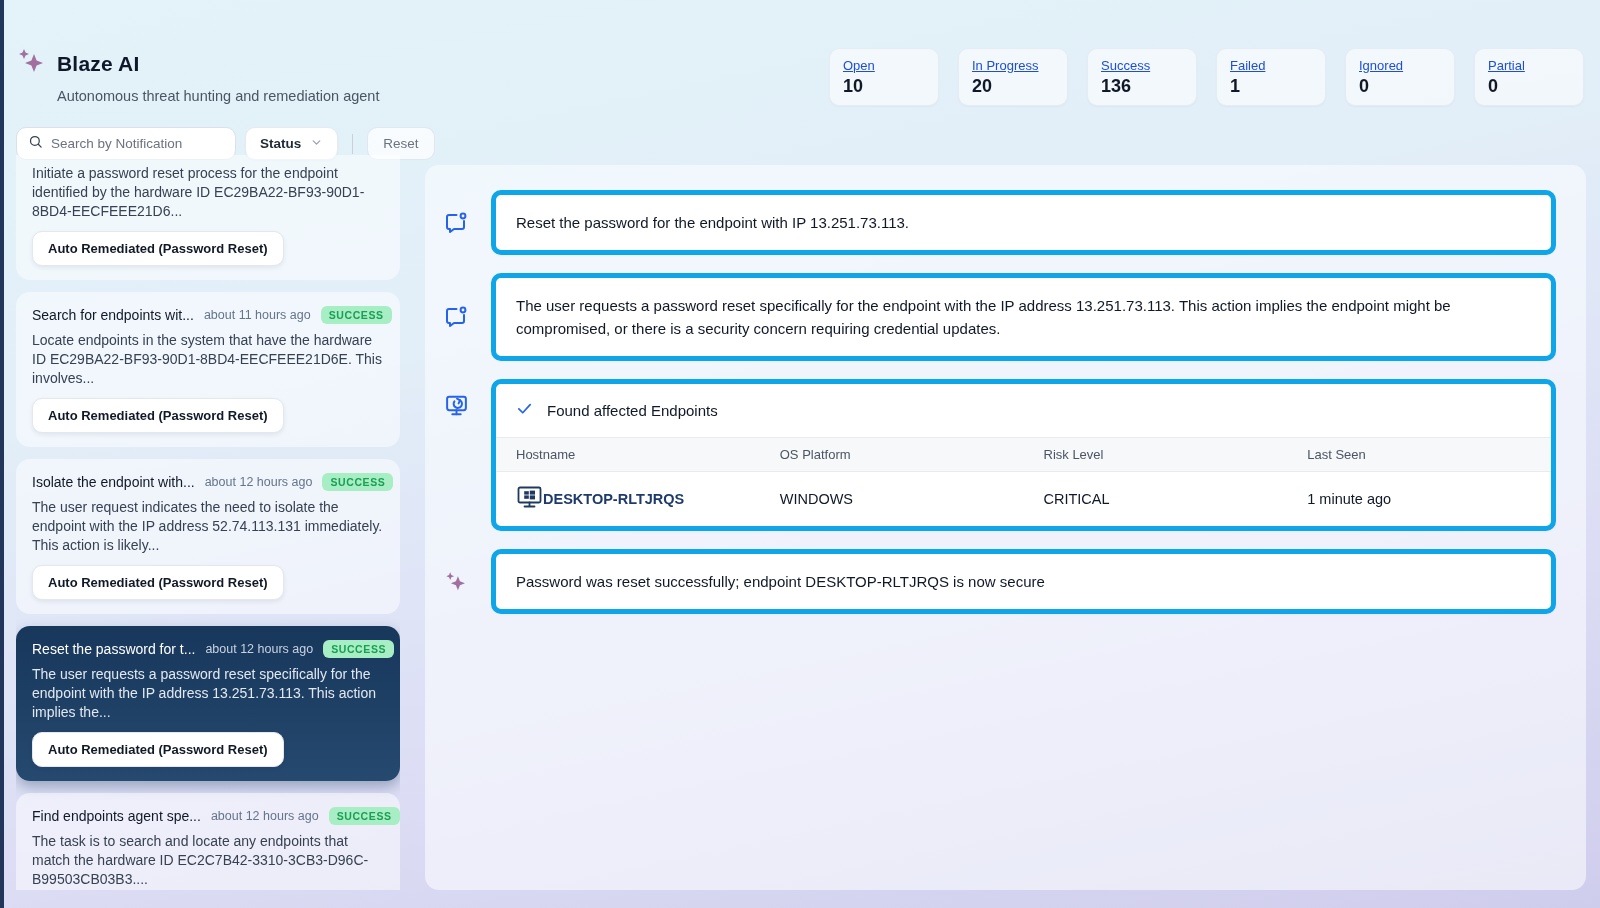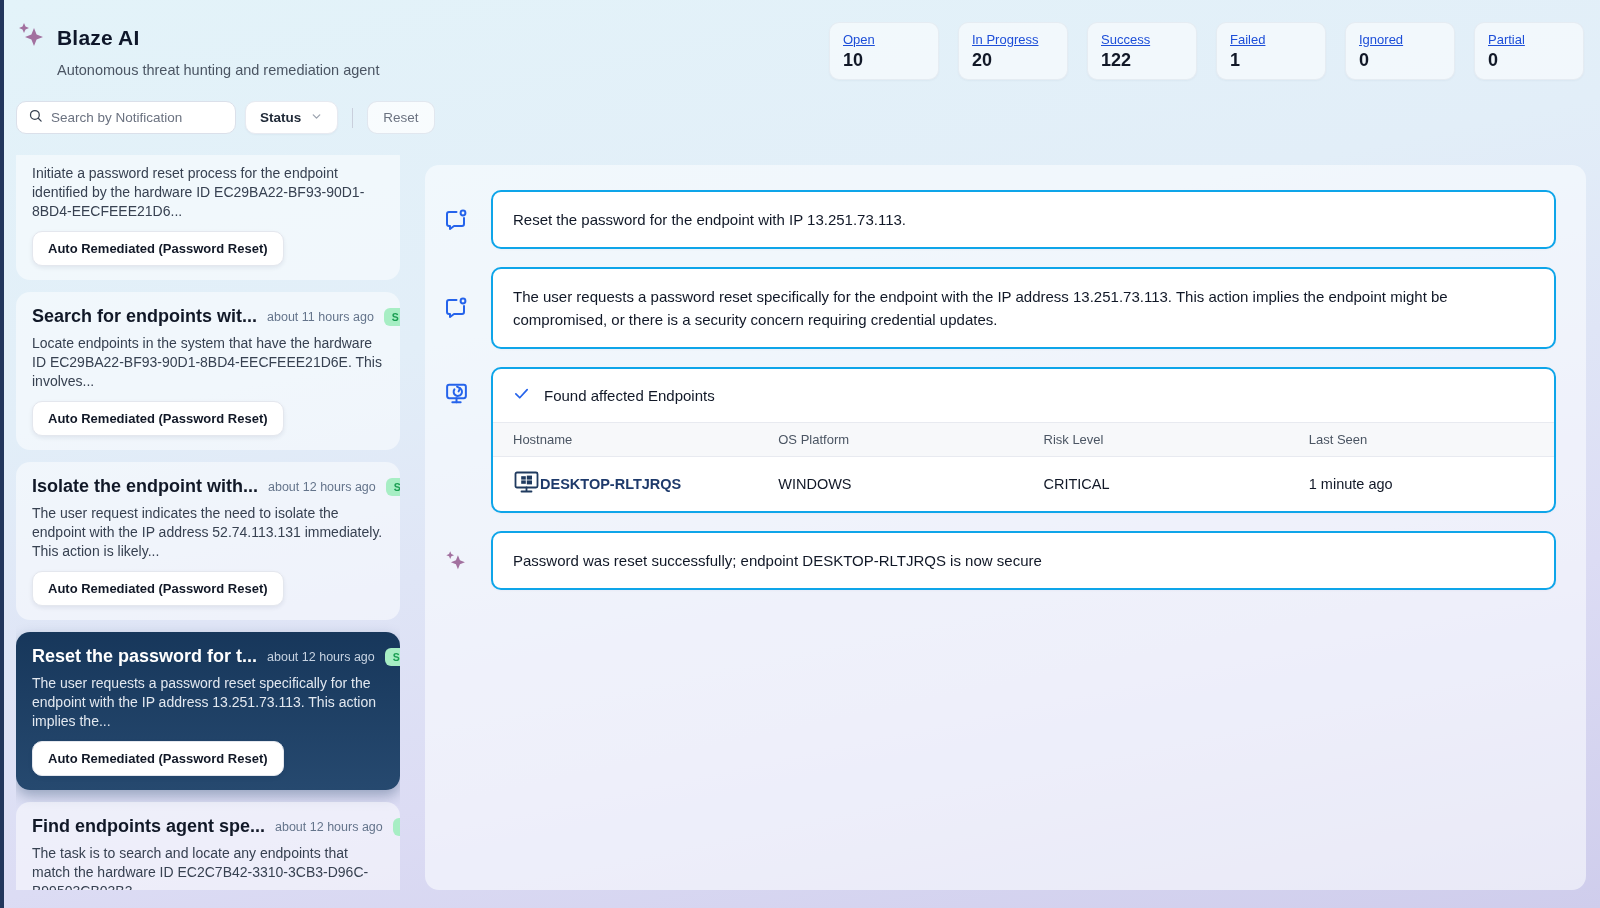--- a/index.html
+++ b/index.html
@@ -6,21 +6,21 @@
   html,body { width:1600px; height:908px; overflow:hidden; }
   body {
     font-family:"Liberation Sans","DejaVu Sans",sans-serif;
     color:#111827;
     background:linear-gradient(168deg,#e3f3f9 0%,#e2eef8 35%,#dcdcf4 72%,#cfcdec 100%);
     position:relative;
   }
   .left-strip { position:absolute; left:0; top:0; width:4px; height:100%; background:#22365c; }
 
   
-  .top-bar { display:flex; justify-content:space-between; align-items:flex-start; padding:20px 16px 0 16px; }
+  .top-bar { display:flex; justify-content:space-between; align-items:flex-start; padding:46px 16px 0 16px; }
   .brand .logo-row { display:flex; align-items:center; gap:10px; }
   .brand .app-title { font-size:21px; font-weight:700; letter-spacing:.2px; color:#0f172a; }
   .brand .app-subtitle { font-size:14.5px; color:#4b5563; margin:7px 0 0 41px; }
   .stats { display:flex; gap:19px; margin-top:2px; }
   .stat-card {
     width:110px; height:58px; border-radius:10px;
     background:rgba(255,255,255,0.55);
     border:1px solid rgba(120,130,160,0.10);
     box-shadow:0 1px 2px rgba(30,41,80,0.04);
     padding:9px 13px;
@@ -64,21 +64,21 @@
   .notif-card {
     background:rgba(255,255,255,0.5);
     border-radius:14px; padding:14px 16px; margin-bottom:12px; cursor:pointer;
   }
   .notif-card.clipped { margin-top:-12px; }
   .notif-card.selected {
     background:linear-gradient(180deg,#17375b 0%,#26496f 100%);
     box-shadow:0 6px 14px rgba(23,55,91,0.35);
   }
   .notif-head { display:flex; align-items:center; gap:10px; }
-  .notif-title { font-size:18px; font-weight:700; color:#111827; white-space:nowrap; }
+  .notif-title { font-size:14px; font-weight:400; color:#111827; white-space:nowrap; }
   .notif-time { font-size:12.5px; color:#64748b; white-space:nowrap; }
   .badge {
     font-size:10.5px; font-weight:700; letter-spacing:.6px;
     background:#a7eec4; color:#1a9e52;
     padding:3px 8px; border-radius:6px;
   }
   .notif-body { font-size:14px; line-height:19px; color:#374151; margin-top:7px; }
   .action-btn {
     display:inline-block; margin-top:10px; padding:9px 15px;
     background:#fff; border:1px solid #e4e7ee; border-radius:10px;
@@ -88,21 +88,21 @@
   .notif-card.selected .notif-title { color:#fff; }
   .notif-card.selected .notif-time { color:#c7d3e2; }
   .notif-card.selected .notif-body { color:#e2e8f0; }
 
   
   .msg-row { display:flex; gap:22px; margin-bottom:18px; }
   .msg-icon { width:26px; flex:0 0 26px; display:flex; justify-content:center; }
   .msg-row.center-icon { align-items:center; }
   .msg-row.top-icon .msg-icon { margin-top:14px; align-items:flex-start; }
   .msg-card {
-    flex:1; background:#fff; border:2px solid #0ea5e9; border-radius:10px;
+    flex:1; background:#fff; border:5px solid #0ea5e9; border-radius:10px;
     box-shadow:0 1px 2px rgba(30,41,80,0.03);
   }
   .msg-text { padding:16px 20px; font-size:15px; line-height:23px; color:#111827; }
   .result-head { display:flex; align-items:center; gap:14px; padding:16px 20px; }
   .result-title { font-size:15px; color:#111827; }
 
   table.endpoint-table { width:100%; border-collapse:collapse; }
   .endpoint-table thead tr { background:#f7f8fa; }
   .endpoint-table th {
     text-align:left; font-size:13px; font-weight:500; color:#4b5563;
@@ -138,21 +138,21 @@
     <div class="stat-card">
       <div class="stat-label">Open</div>
       <div class="stat-value">10</div>
     </div>
     <div class="stat-card">
       <div class="stat-label">In Progress</div>
       <div class="stat-value">20</div>
     </div>
     <div class="stat-card">
       <div class="stat-label">Success</div>
-      <div class="stat-value">122</div>
+      <div class="stat-value">136</div>
     </div>
     <div class="stat-card">
       <div class="stat-label">Failed</div>
       <div class="stat-value">1</div>
     </div>
     <div class="stat-card">
       <div class="stat-label">Ignored</div>
       <div class="stat-value">0</div>
     </div>
     <div class="stat-card">

